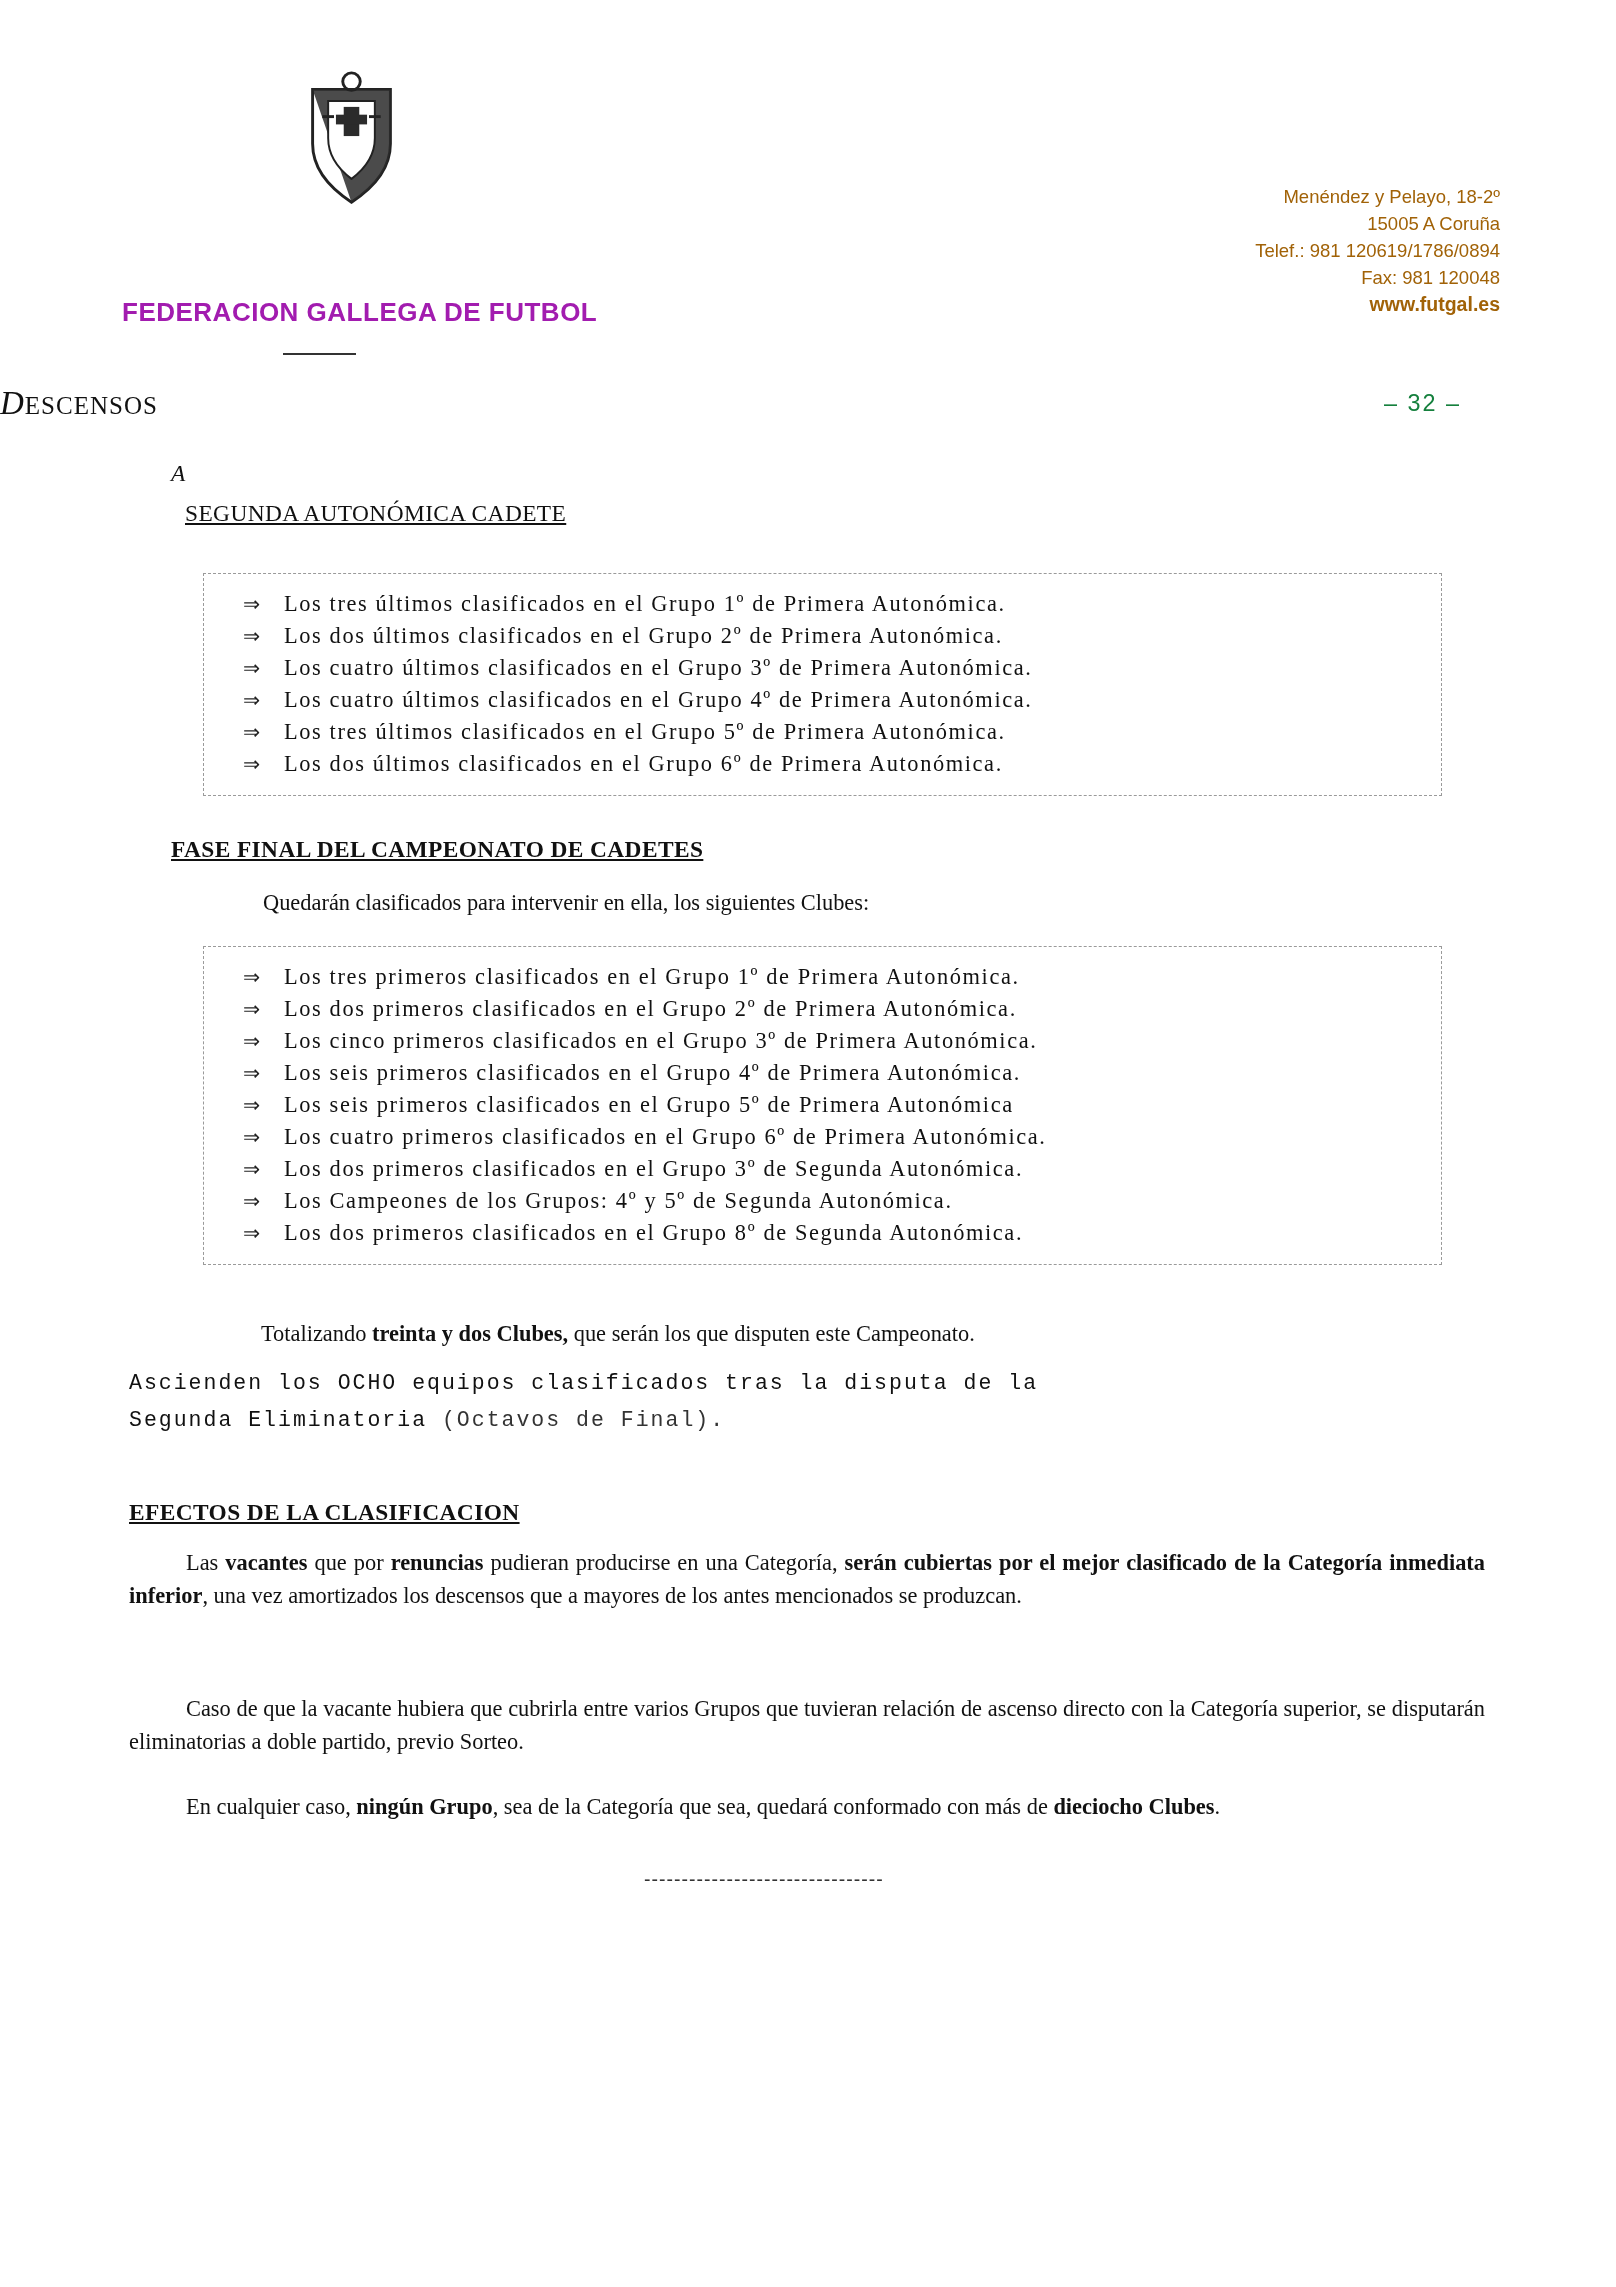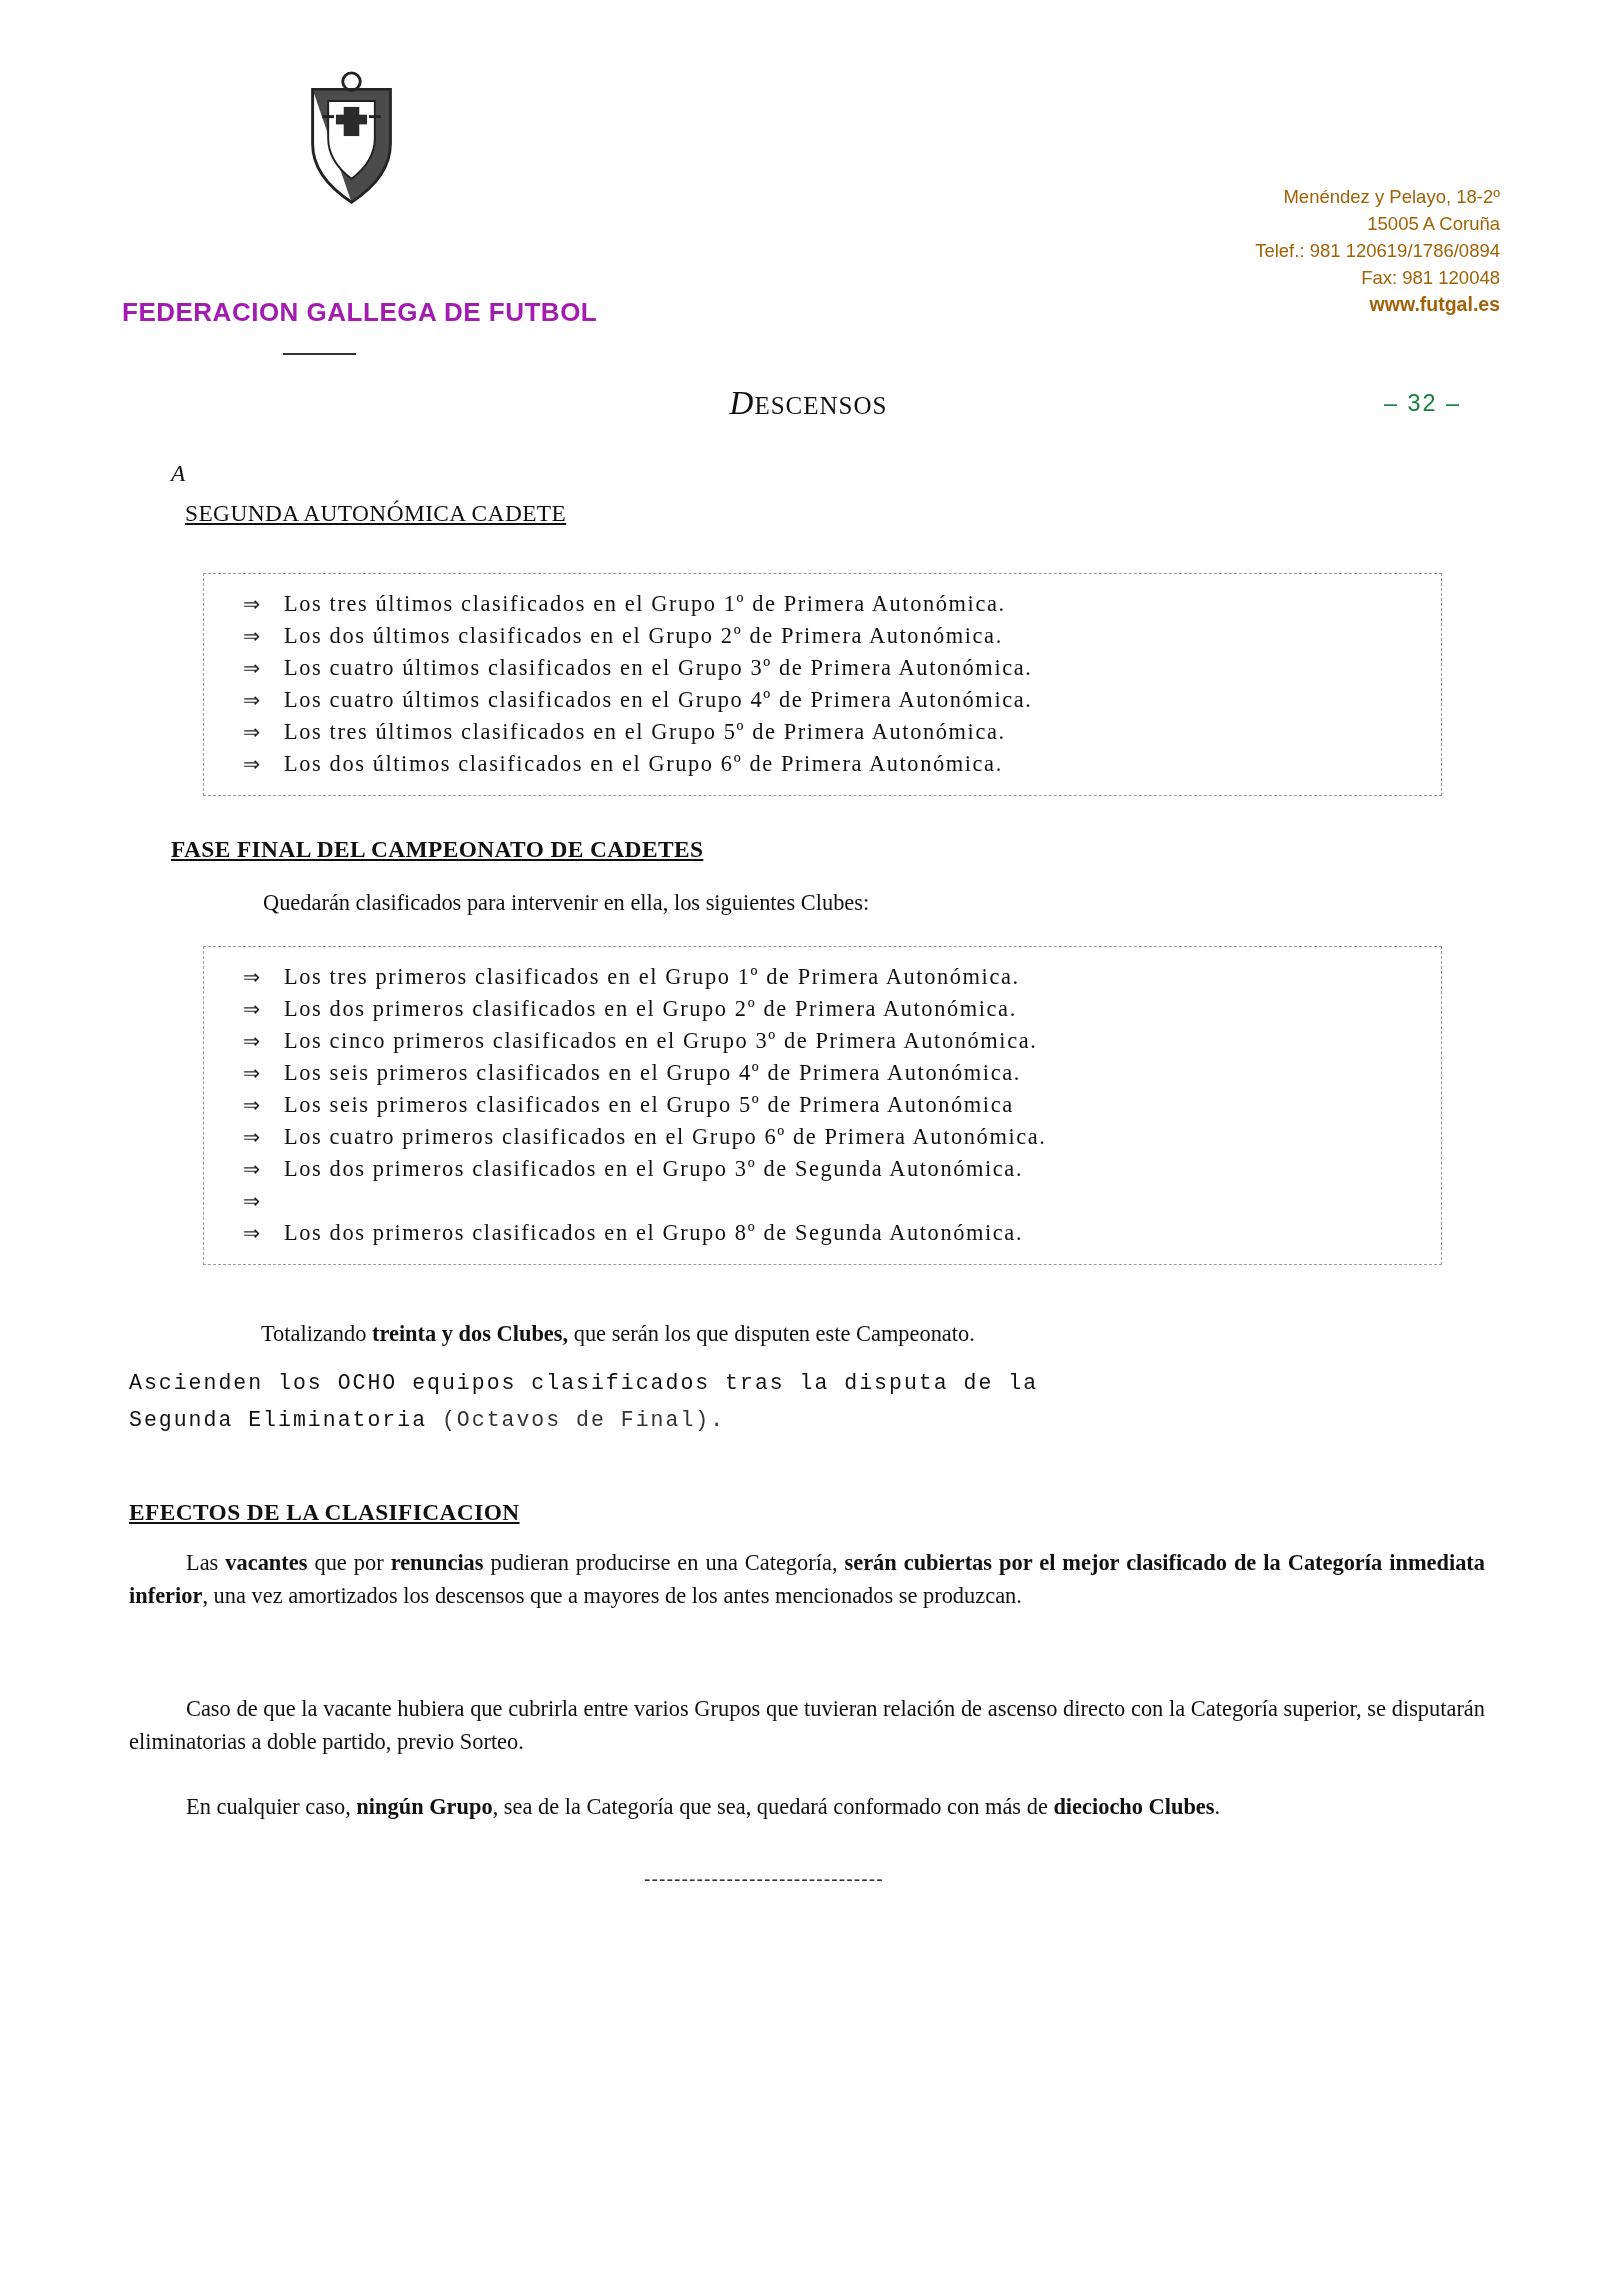--- a/index.html
+++ b/index.html
@@ -78,21 +78,20 @@
     letter-spacing: 2px;
     color: #15803d;
   }
 
   
   .descensos {
     position: absolute;
     left: 0;
     top: 385px;
     width: 100%;
-    text-align: center;
     font-family: "Liberation Serif", serif;
     font-size: 26px;
     letter-spacing: 1px;
   }
   .descensos .dropcap {
     font-size: 33px;
     font-style: italic;
   }
   .descensos .rest { font-variant: small-caps; font-size: 25px; }
 
@@ -294,20 +293,21 @@
       <li>
           <span class="arrow">⇒</span>
           <span>Los cuatro primeros clasificados en el Grupo 6º de Primera Autonómica.</span>
         </li>
       <li>
           <span class="arrow">⇒</span>
           <span>Los dos primeros clasificados en el Grupo 3º de Segunda Autonómica.</span>
         </li>
       <li>
           <span class="arrow">⇒</span>
+          <span>Los Campeones de los Grupos: 4º y 5º de Segunda Autonómica.</span>
         </li>
       <li>
           <span class="arrow">⇒</span>
           <span>Los dos primeros clasificados en el Grupo 8º de Segunda Autonómica.</span>
         </li>
     </ul>
   </div>
 
   <div class="para" id="para-totalizando">
     <span>Totalizando </span><b>treinta y dos Clubes,</b><span> que serán los que disputen este Campeonato.</span>

